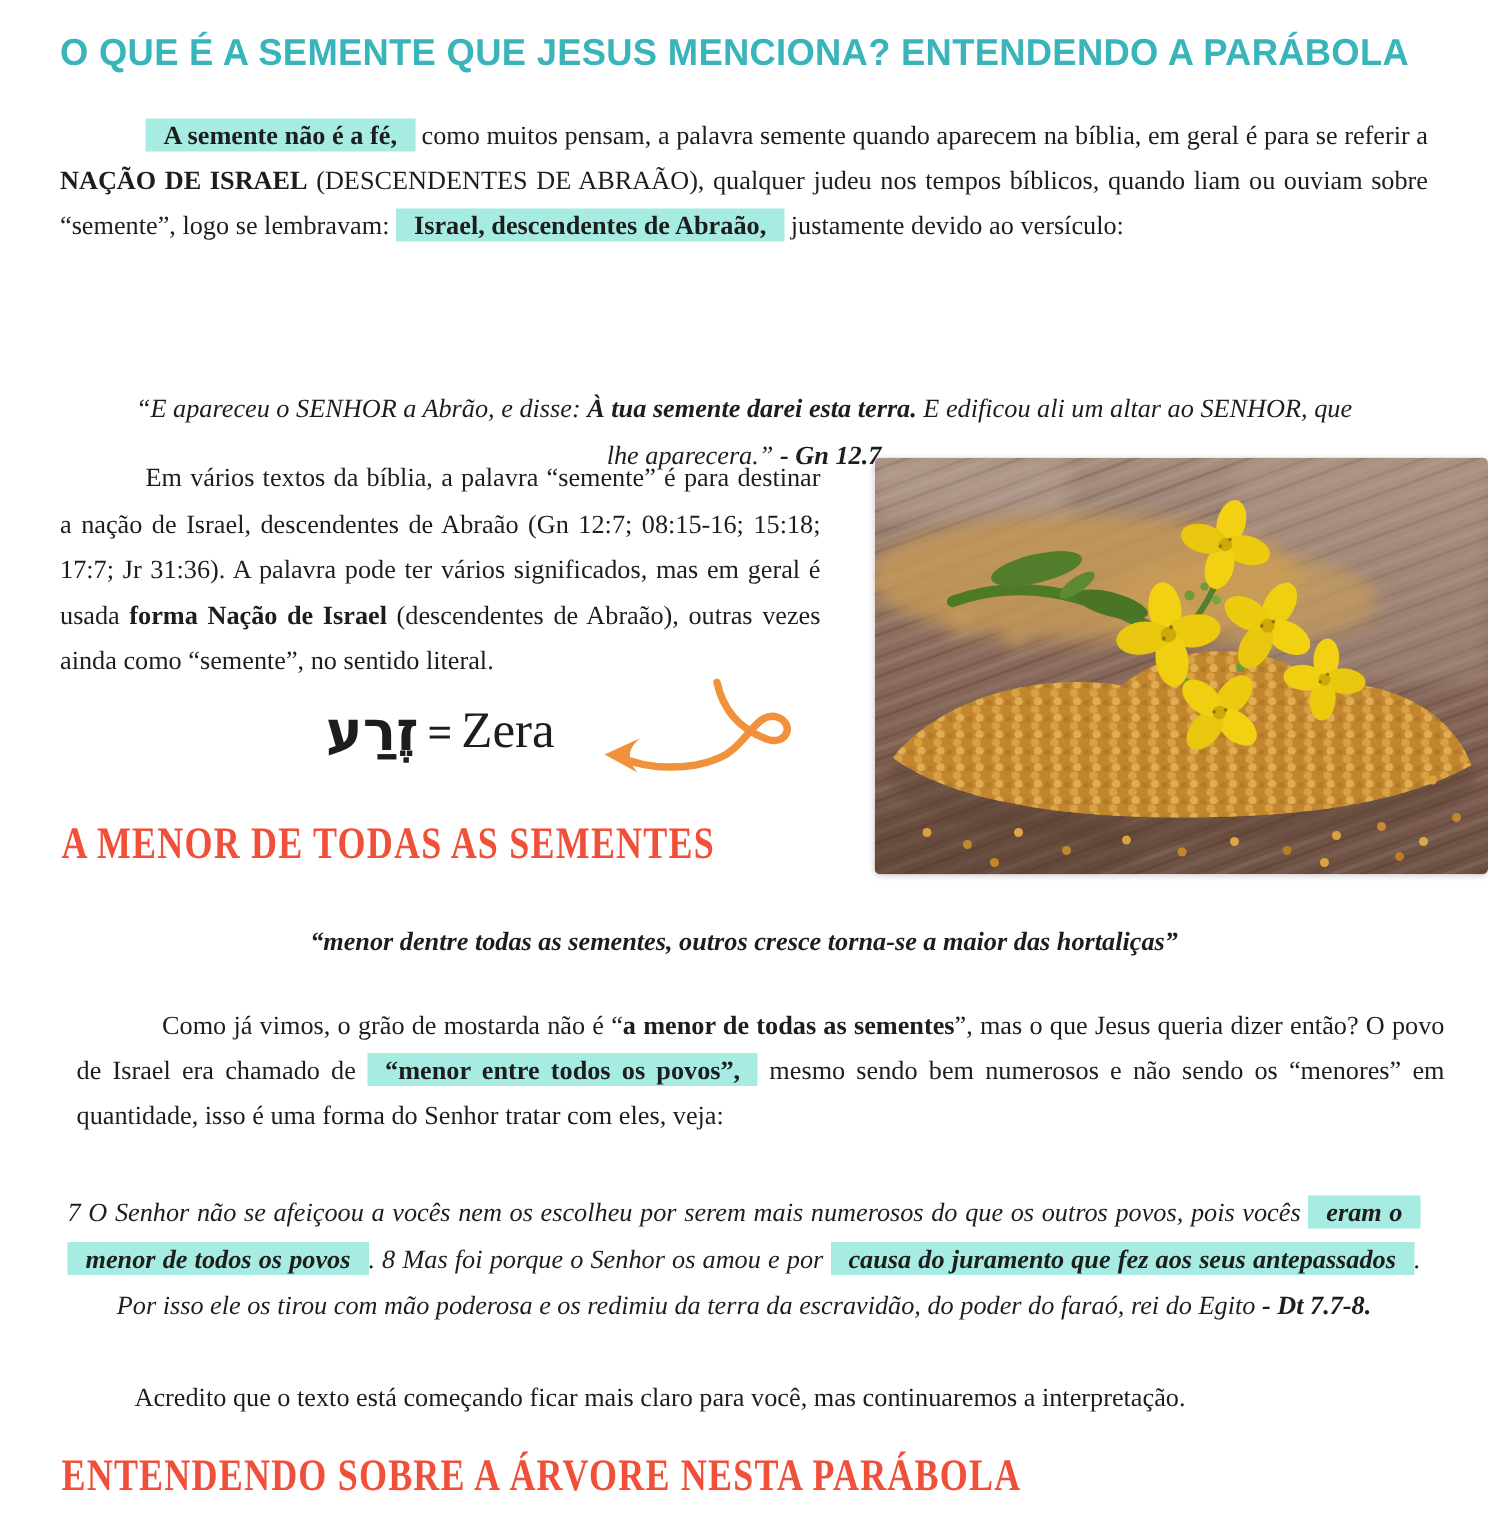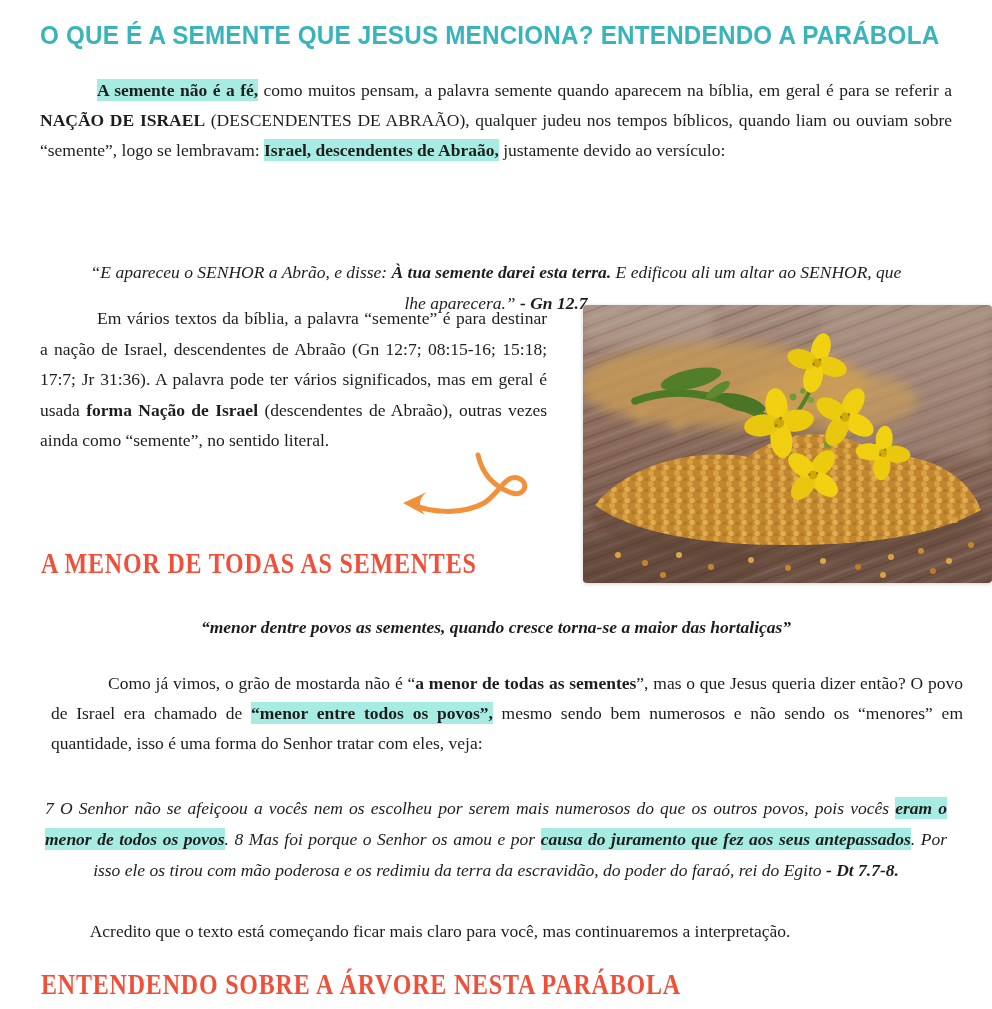--- a/index.html
+++ b/index.html
@@ -39,21 +39,21 @@
   .h-arvore { top: 967px; left: 41px; }
 
   
   .para {
     font-size: 17.5px;
     line-height: 30px;
     text-align: justify;
   }
   .indent { text-indent: 57px; }
   .b  { font-weight: bold; }
-  .hl { background: #a6ece2; font-weight: bold; padding: 1px 0; box-decoration-break: clone; -webkit-box-decoration-break: clone; }
+  .hl { background: #a6ece2; font-weight: bold; padding: 1px 12px; box-decoration-break: clone; -webkit-box-decoration-break: clone; }
 
   .p-intro { top: 75px; left: 40px; width: 912px; }
 
   .verse { font-style: italic; font-size: 17.5px; line-height: 31px; }
   .v-gn  { top: 224px; left: 88px; width: 816px; text-align: center; margin-top: 33px; }
   .v-dt  { top: 793px; left: 45px; width: 902px; text-align: justify; text-align-last: center; }
 
   .col-left { top: 303px; left: 40px; width: 507px; }
   .col-left .para { line-height: 30.5px; }
 
@@ -101,20 +101,23 @@
 <body>
 
 <h1 class="abs doc-title">O QUE É A SEMENTE QUE JESUS MENCIONA? ENTENDENDO A PARÁBOLA</h1>
 
 <p class="abs para indent p-intro"><span class="hl">A semente não é a fé,</span><span> como muitos pensam, a palavra semente quando aparecem na bíblia, em geral é para se referir a </span><span class="b">NAÇÃO DE ISRAEL</span><span> (DESCENDENTES DE ABRAÃO), qualquer judeu nos tempos bíblicos, quando liam ou ouviam sobre “semente”, logo se lembravam: </span><span class="hl">Israel, descendentes de Abraão,</span><span> justamente devido ao versículo:</span></p>
 
 <p class="abs verse v-gn"><span>“E apareceu o SENHOR a Abrão, e disse: </span><span class="b">À tua semente darei esta terra.</span><span> E edificou ali um altar ao SENHOR, que lhe aparecera.” </span><span class="b">- Gn 12.7</span></p>
 
 <div class="abs col-left">
   <p class="para indent"><span>Em vários textos da bíblia, a palavra “semente” é para destinar a nação de Israel, descendentes de Abraão (Gn 12:7; 08:15-16; 15:18; 17:7; Jr 31:36). A palavra pode ter vários significados, mas em geral é usada </span><span class="b">forma Nação de Israel</span><span> (descendentes de Abraão), outras vezes ainda como “semente”, no sentido literal.</span></p>
+  <div class="zera-row">
+    <span class="zera-hebrew">זֶרַע</span><span class="zera-eq">=</span><span class="zera-latin">Zera</span>
+  </div>
 </div>
 
 <div class="abs arrow-wrap">
   <svg viewBox="0 0 134 74">
     <path d="M 80,3 C 84,21 94,34 114,41 C 127,45 132,30 120,26 C 107,22 101,42 86,51 C 64,63 32,61 14,52" fill="none" stroke="#f2913c" stroke-width="5" stroke-linecap="round"></path>
     <path d="M 29,40 L 5,51 L 27,63 C 20,55 20,47 29,40 Z" fill="#f2913c"></path>
   </svg>
 </div>
 
 <div class="abs photo">
@@ -244,21 +247,21 @@
         <circle r="4.5" fill="#cfa90a"></circle>
           <circle cx="2" cy="-4" r="1.2" fill="#8d7a08"></circle>
           <circle cx="-3" cy="2" r="1.2" fill="#8d7a08"></circle>
       </g>
     </g>
   </svg>
 </div>
 
 <h2 class="abs h-orange h-menor">A MENOR DE TODAS AS SEMENTES</h2>
 
-<p class="abs quote-line">“menor dentre povos as sementes, quando cresce torna-se a maior das hortaliças”</p>
+<p class="abs quote-line">“menor dentre todas as sementes, outros cresce torna-se a maior das hortaliças”</p>
 
 <p class="abs para indent p-mostarda"><span>Como já vimos, o grão de mostarda não é “</span><span class="b">a menor de todas as sementes</span><span>”, mas o que Jesus queria dizer então? O povo de Israel era chamado de </span><span class="hl">“menor entre todos os povos”,</span><span> mesmo sendo bem numerosos e não sendo os “menores” em quantidade, isso é uma forma do Senhor tratar com eles, veja:</span></p>
 
 <p class="abs verse v-dt"><span>7 O Senhor não se afeiçoou a vocês nem os escolheu por serem mais numerosos do que os outros povos, pois vocês </span><span class="hl">eram o menor de todos os povos</span><span>. 8 Mas foi porque o Senhor os amou e por </span><span class="hl">causa do juramento que fez aos seus antepassados</span><span>. Por isso ele os tirou com mão poderosa e os redimiu da terra da escravidão, do poder do faraó, rei do Egito </span><span class="b">- Dt 7.7-8.</span></p>
 
 <p class="abs closing-line">Acredito que o texto está começando ficar mais claro para você, mas continuaremos a interpretação.</p>
 
 <h2 class="abs h-orange h-arvore">ENTENDENDO SOBRE A ÁRVORE NESTA PARÁBOLA</h2>
 
 </body></html>

